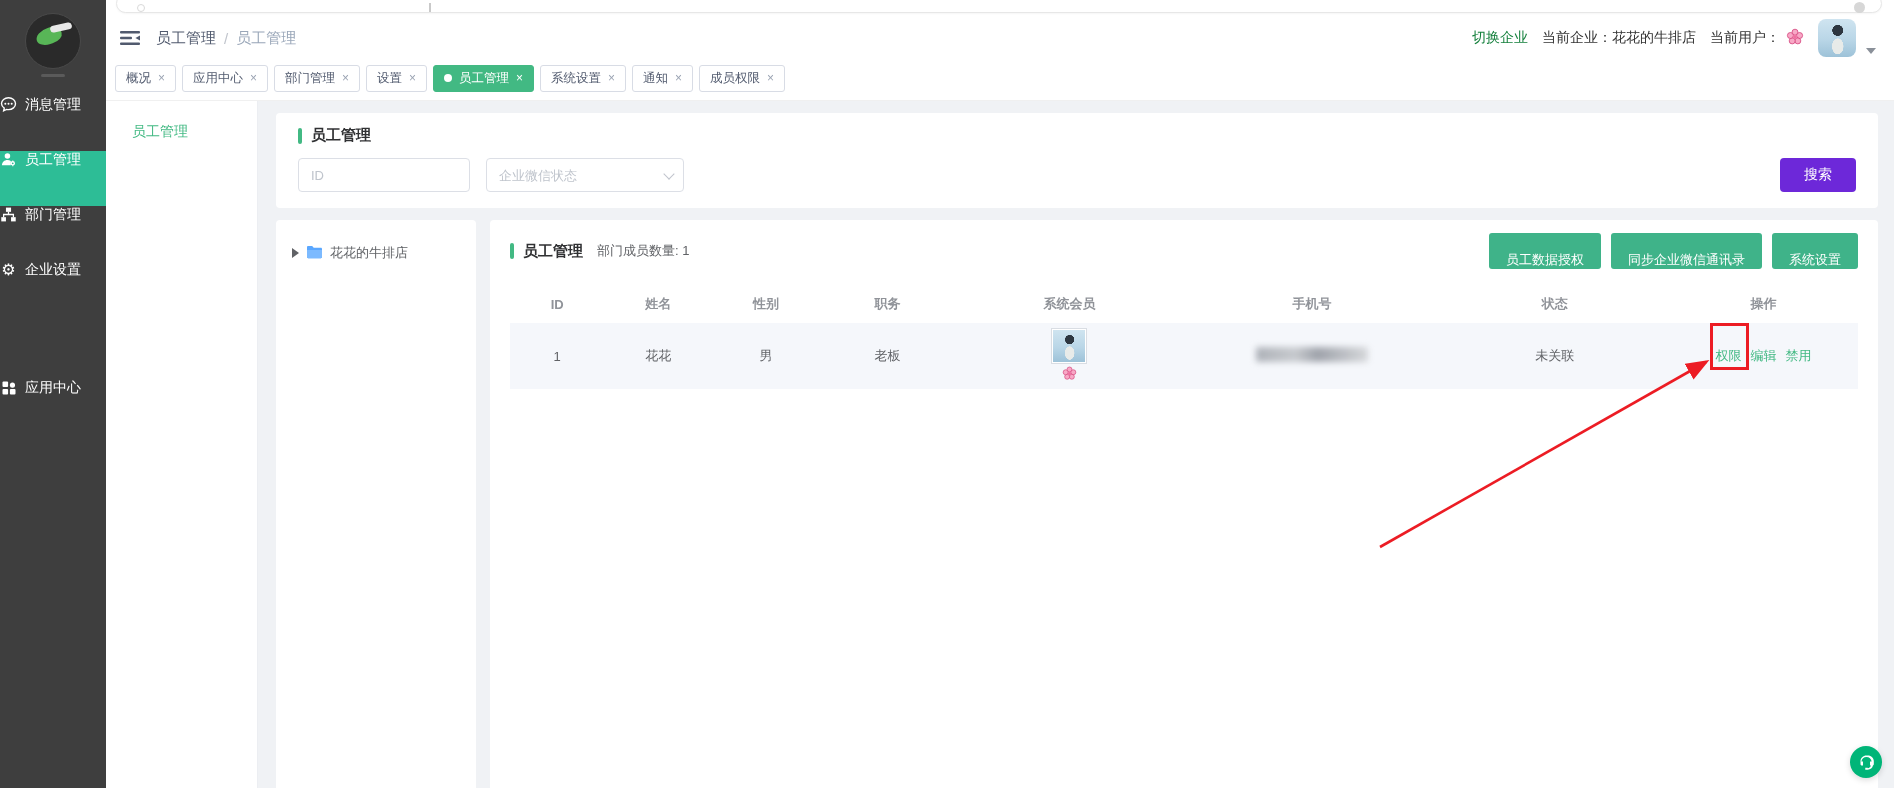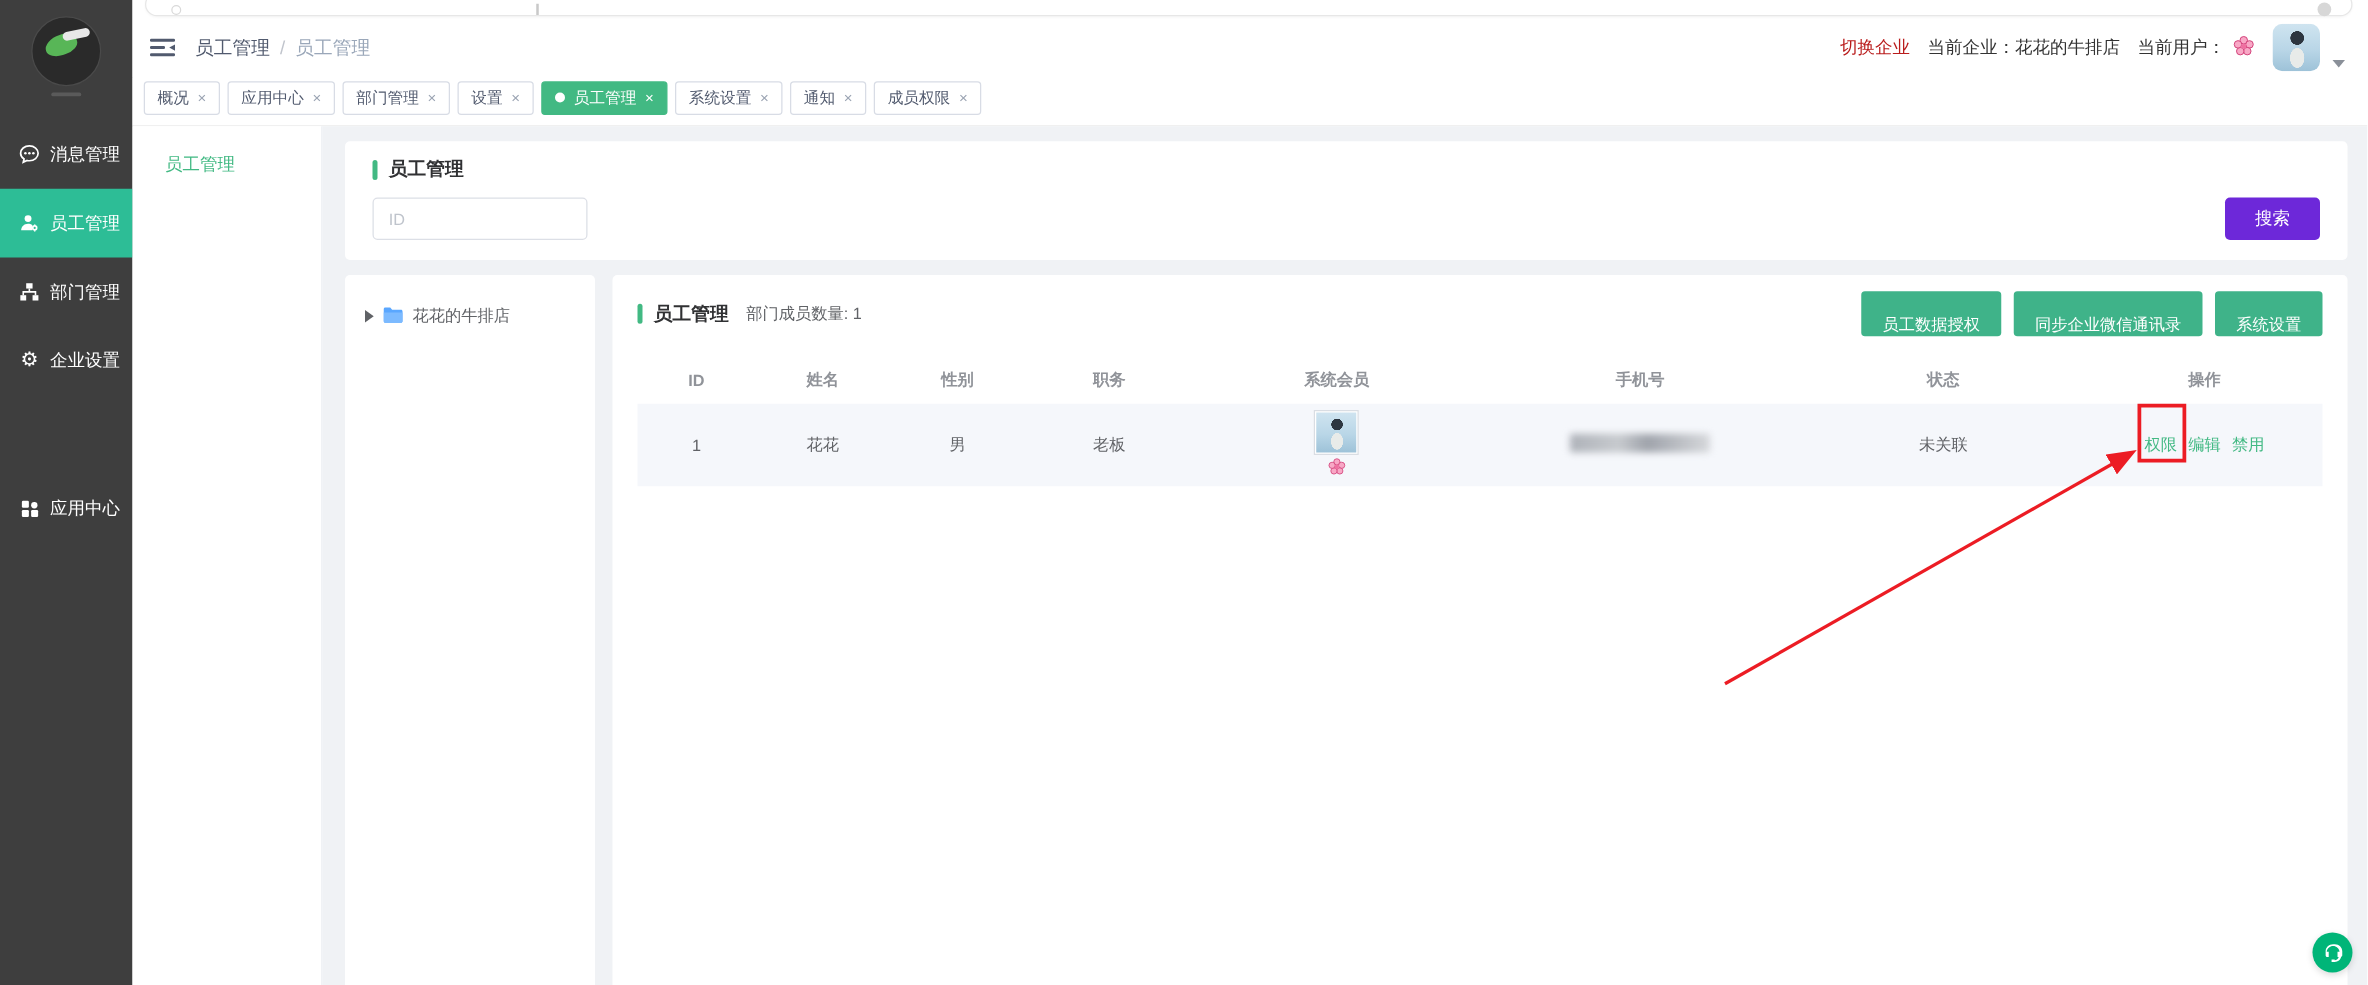--- a/index.html
+++ b/index.html
@@ -7,21 +7,21 @@
   body { font-family:"Liberation Sans","DejaVu Sans",sans-serif; background:#fff; color:#333; }
   .app { position:relative; width:1894px; height:788px; display:flex; overflow:hidden; }
 
   
   .sidebar { width:106px; background:#3e3e3e; height:100%; flex:0 0 106px; display:flex; flex-direction:column; }
   .logo-wrap { height:96px; display:flex; align-items:flex-start; justify-content:center; padding-top:13px; }
   .logo { width:56px; height:56px; border-radius:50%; background:#2a2a2a; position:relative; overflow:hidden; border:1px solid #4a4a4a; }
   .logo::before { content:""; position:absolute; left:10px; top:14px; width:26px; height:16px; background:#58b657; border-radius:60% 40% 50% 50%; transform:rotate(-18deg); }
   .logo::after { content:""; position:absolute; left:24px; top:10px; width:22px; height:7px; background:#e8e8e8; border-radius:4px; transform:rotate(-12deg); }
   .logo-dash { position:absolute; left:50%; transform:translateX(-50%); top:74px; width:24px; height:3px; background:#5a5a5a; border-radius:2px; }
-  .side-item { height:55px; display:flex; align-items:center; padding-left:15px; color:#fff; font-size:14px; cursor:pointer; }
+  .side-item { height:55px; display:flex; color:#fff; font-size:14px; cursor:pointer; }
   .side-item .s-icon { width:17px; height:17px; margin-right:8px; display:inline-flex; align-items:center; justify-content:center; flex:0 0 17px; }
   .side-item.active { background:#2dbd96; }
   .side-item.gap-top { margin-top:63px; }
   .gear-glyph { color:#fff; font-size:16px; line-height:1; }
 
   
   .main { flex:1; display:flex; flex-direction:column; position:relative; min-width:0; }
 
   
   .decor-strip { position:absolute; top:-6px; left:10px; right:12px; height:19px; background:#fff; border:1px solid #e7e7e7; border-radius:12px; z-index:30; box-shadow:0 1px 2px rgba(0,0,0,.04); }
@@ -30,21 +30,21 @@
   .decor-dot-right { position:absolute; right:16px; top:7px; width:11px; height:11px; background:#d7d7d7; border-radius:50%; }
 
   
   .topbar { height:62px; display:flex; align-items:center; padding:14px 18px 0 14px; background:#fff; }
   .collapse-btn { width:20px; height:18px; margin-right:16px; cursor:pointer; display:flex; align-items:center; }
   .breadcrumb { font-size:15px; display:flex; align-items:center; gap:8px; }
   .bc-parent { color:#515a6e; cursor:pointer; }
   .bc-sep { color:#c0c4cc; }
   .bc-current { color:#9aa7b9; }
   .topbar-right { margin-left:auto; display:flex; align-items:center; gap:14px; font-size:14px; }
-  .switch-company { color:#b91c1c; cursor:pointer; }
+  .switch-company { color:#15803d; cursor:pointer; }
   .company-text, .user-text { color:#333; }
   .top-avatar { width:38px; height:38px; border-radius:8px; overflow:hidden; cursor:pointer; position:relative; flex:0 0 38px; }
   .avatar-img { width:100%; height:100%;
     background:
       radial-gradient(circle at 52% 30%, #2d3640 0 16%, rgba(0,0,0,0) 17%),
       radial-gradient(ellipse at 52% 72%, #e8ebe9 0 20%, rgba(0,0,0,0) 21%),
       linear-gradient(180deg,#cfe4f0 0%,#b9d6e7 55%,#9dc2d8 100%); }
   .caret-down { width:0; height:0; border-left:5px solid transparent; border-right:5px solid transparent; border-top:6px solid #8a9099; margin-left:-4px; margin-top:26px; cursor:pointer; }
 
   
@@ -265,20 +265,24 @@
 
       <div class="workspace">
 
         <section class="filter-card">
           <div class="card-title-row">
             <span class="green-bar"></span>
             <span class="card-title">员工管理</span>
           </div>
           <div class="filter-inputs">
             <input class="f-input f-id" placeholder="ID" style="">
+            <span class="f-select-wrap">
+              <input class="f-input f-select" readonly="" placeholder="企业微信状态" style="">
+              <span class="select-chevron"></span>
+            </span>
             <button class="search-btn">搜索</button>
           </div>
         </section>
 
         <div class="lower">
           <aside class="tree-card">
             <div class="tree-node">
               <span class="tree-caret"></span>
               <span>
                 <svg width="17" height="14" viewBox="0 0 17 14">

